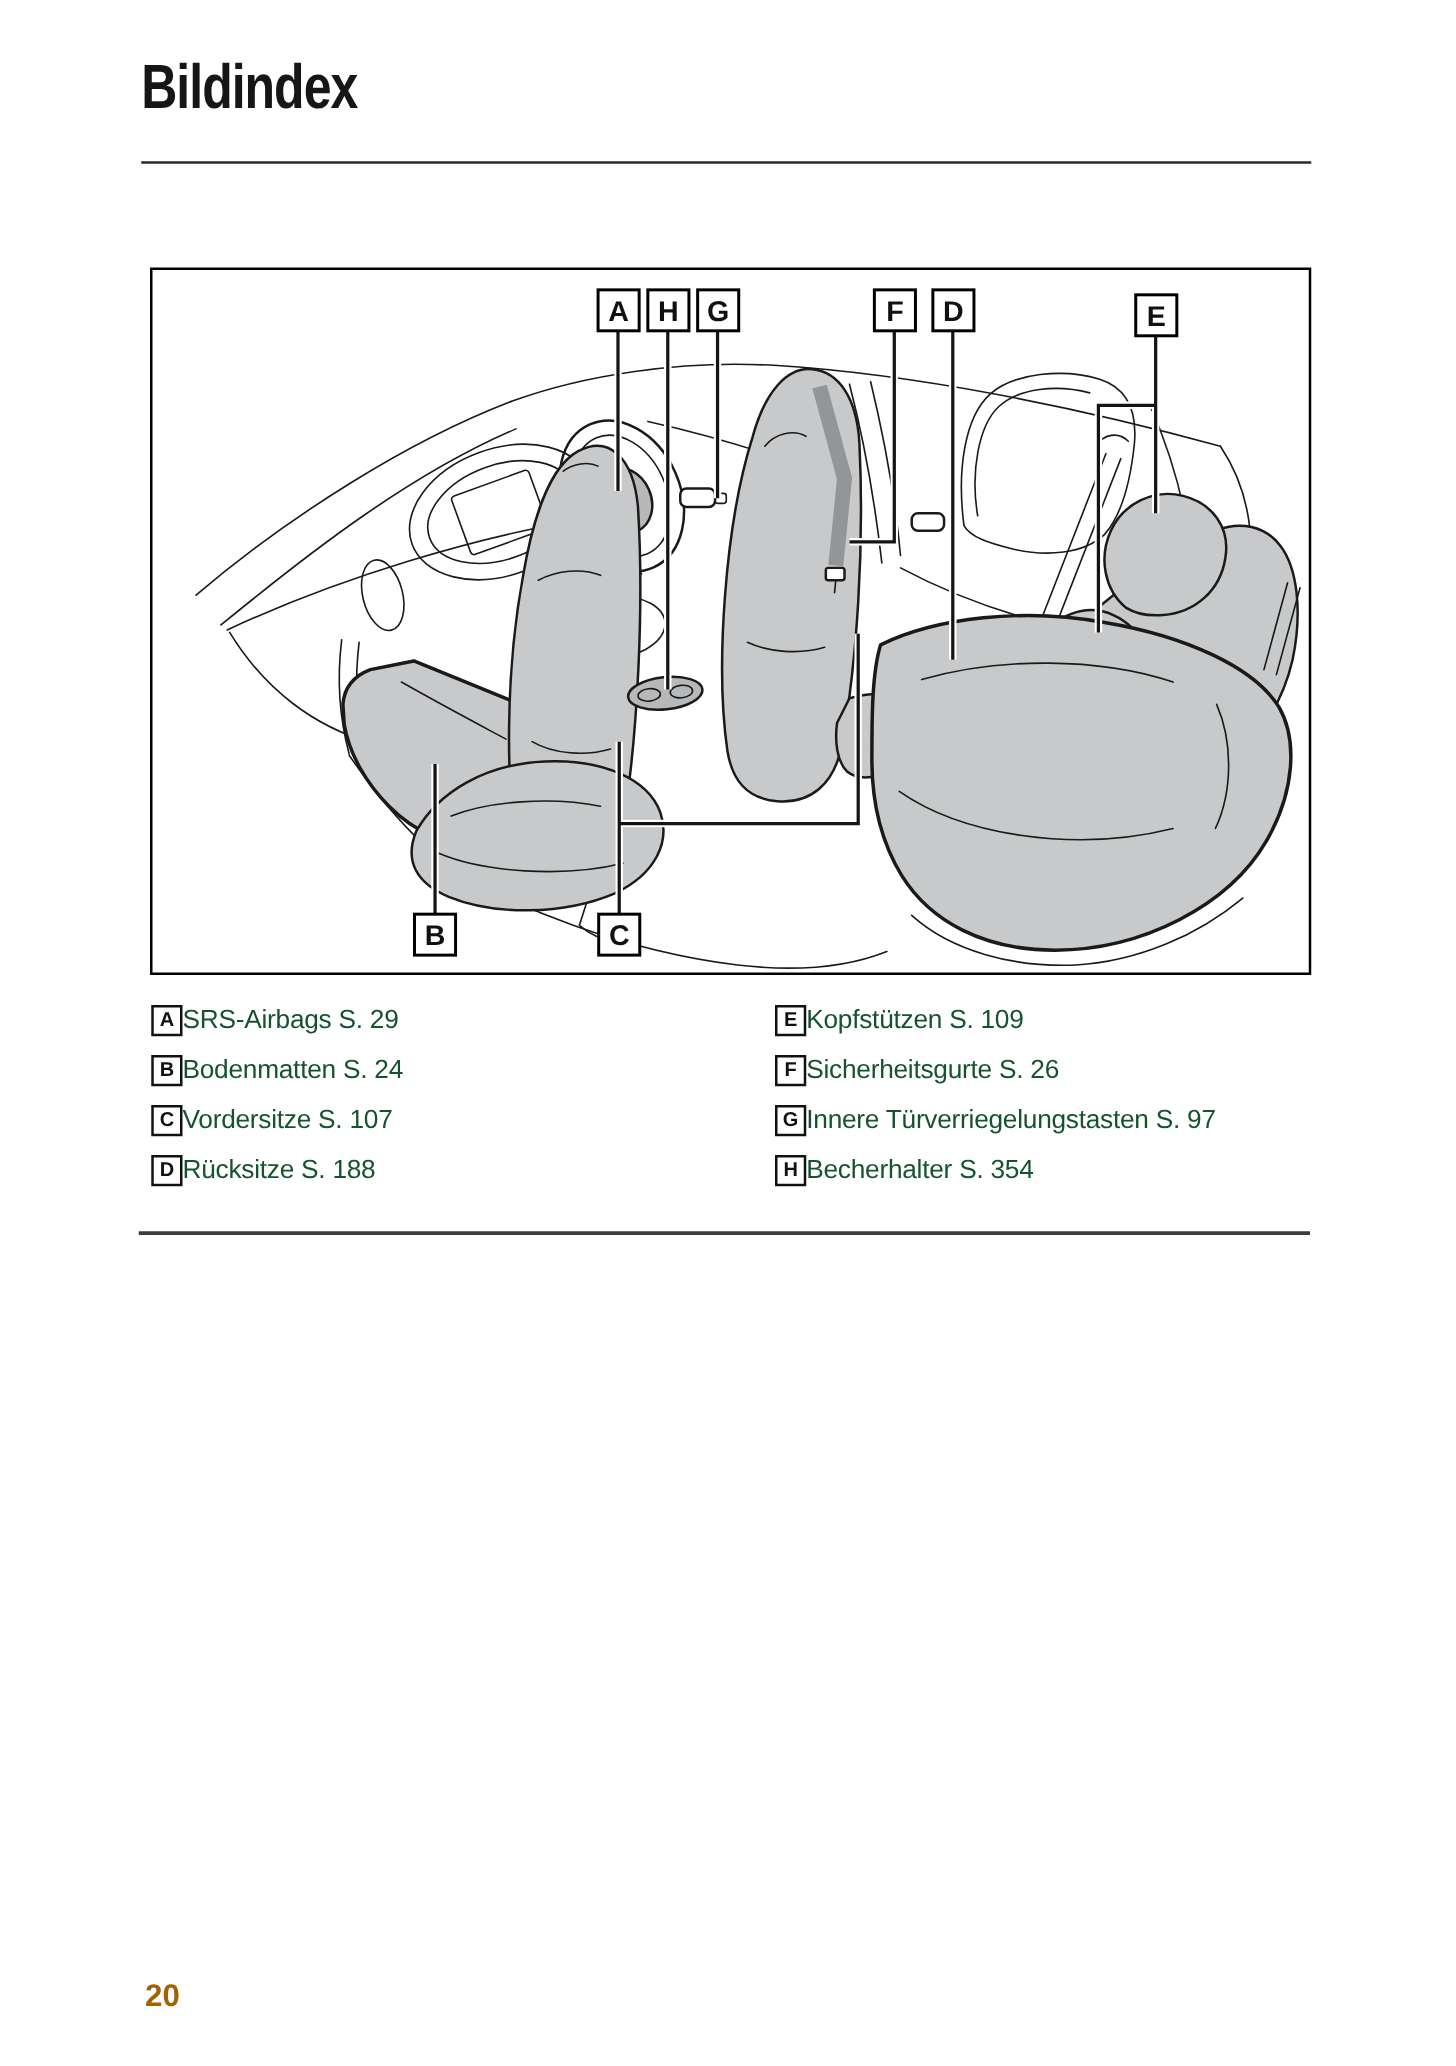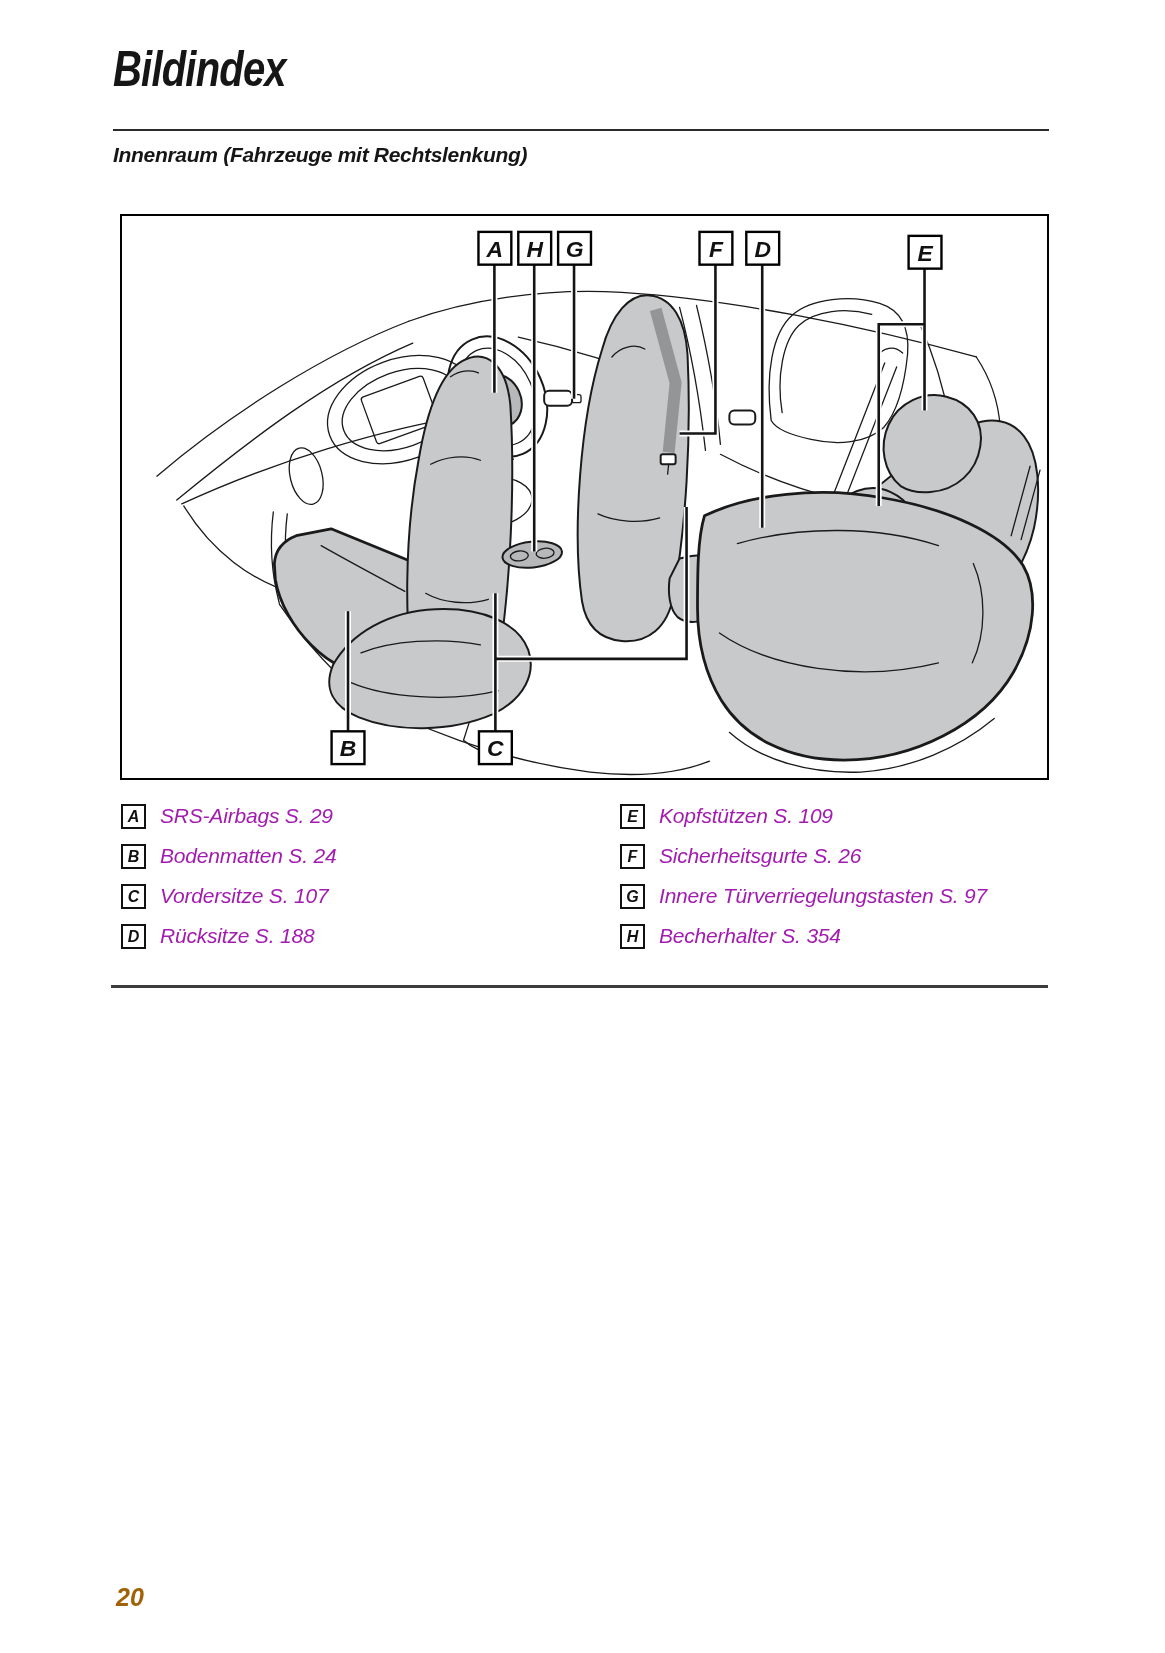--- a/index.html
+++ b/index.html
@@ -3,21 +3,20 @@
 <meta charset="utf-8">
 <style>
   html,body{margin:0;padding:0;background:#ffffff;}
   #page{
     position:relative;
     width:1165px;height:1653px;
     background:#ffffff;
     font-family:"Liberation Sans", sans-serif;
     color:#111;
     overflow:hidden;
-    font-style:italic;
   }
   .abs{position:absolute;}
   #title{
     left:113px;top:40px;
     font-size:50px;font-weight:700;letter-spacing:-1px;
     transform:scaleX(.80);transform-origin:left top;
     white-space:nowrap;color:#161616;
   }
   .rule{background:#2b2b2b;}
   #rule-top{left:113px;top:129px;width:936px;height:2px;}
@@ -53,35 +52,34 @@
   }
 
   
   .legend-item{position:absolute;display:flex;align-items:flex-start;}
   .lbox{
     width:21px;height:21px;border:2px solid #111;background:#fff;
     font-size:16px;font-weight:700;line-height:21px;text-align:center;
     flex:0 0 auto;margin-top:1px;
   }
   .llabel{
-    margin-left:14px;font-size:21px;line-height:26px;letter-spacing:-.2px;
-    white-space:nowrap;color:#a21caf;
+    font-size:21px;line-height:26px;letter-spacing:-.2px;
+    white-space:nowrap;color:#14532d;
   }
   #page-number{
     left:116px;top:1583px;font-size:25px;font-weight:700;color:#a16207;
   }
 </style>
 </head>
 <body>
 
 <div id="page">
 
   <div id="title" class="abs">Bildindex</div>
   <div id="rule-top" class="abs rule"></div>
-  <div id="subtitle" class="abs">Innenraum (Fahrzeuge mit Rechtslenkung)</div>
 
   <div id="figure-box" class="abs">
     <svg width="925" height="562" viewBox="0 0 929 566" preserveAspectRatio="none">
 
       <g class="art">
 
         <path class="thin" d="M35,262 C110,198 205,138 288,106"></path>
         <path class="thin" d="M55,286 C128,226 208,164 292,128"></path>
         <path class="thin" d="M288,106 C345,85 425,72 502,77 C612,84 742,110 858,142"></path>
         <path class="thin" d="M398,122 C452,134 506,151 554,170"></path>

